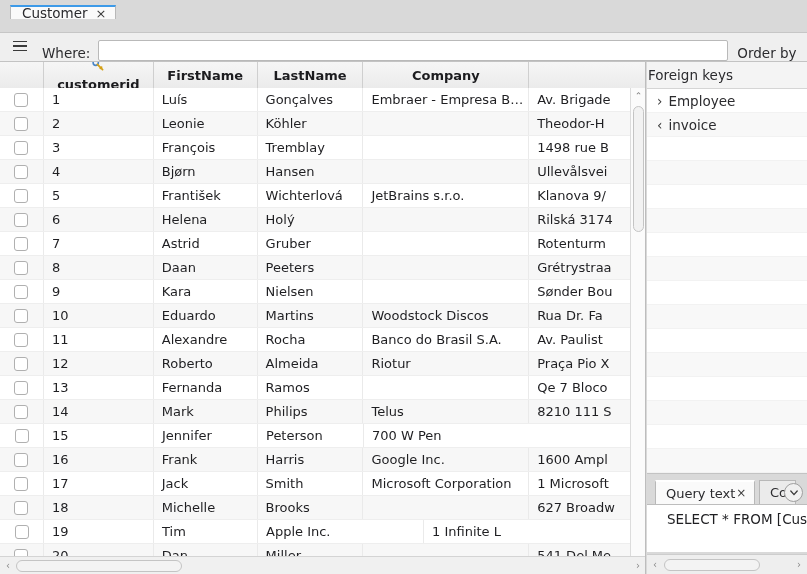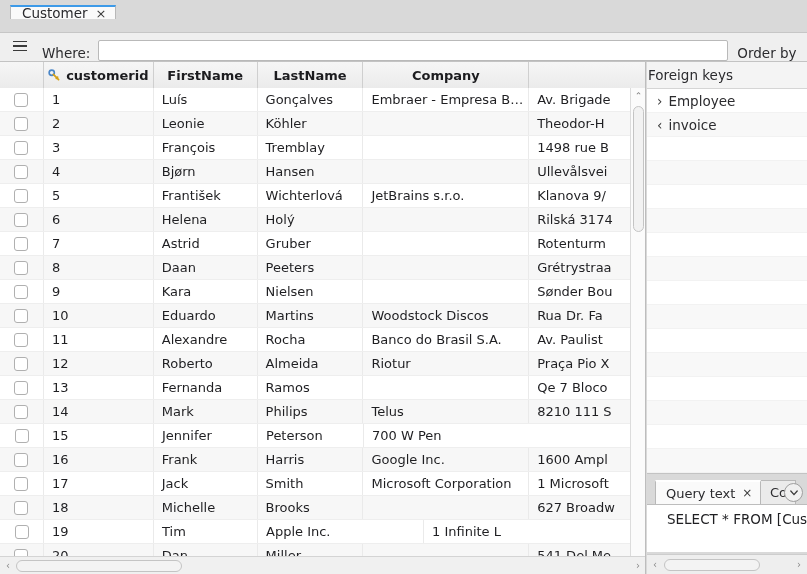--- a/index.html
+++ b/index.html
@@ -82,21 +82,21 @@
     border-bottom: 1px solid #c3c3c3;
   }
   .grid-header .hcell {
     display: flex; align-items: center; justify-content: center;
     font-weight: bold; font-size: 13px; color: #1c1c1f;
     border-right: 1px solid #cfcfcf;
     height: 26px; overflow: hidden; white-space: nowrap;
     background: linear-gradient(#f6f6f6, #ebebeb);
   }
   .hcell.c-check { width: 44px; border-right: 1px solid #cfcfcf; }
-  .hcell.c-id    { width: 110px; justify-content: center; gap: 5px; }
+  .hcell.c-id    { width: 110px; justify-content: center; gap: 5px; flex-direction: column; }
   .hcell.c-first { width: 104px; }
   .hcell.c-last  { width: 106px; }
   .hcell.c-comp  { width: 166px; }
   .hcell.c-addr  { width: 116px; border-right: none; }
 
   .key-icon { display: inline-block; width: 13px; height: 13px; flex: 0 0 13px; }
 
   .grid-body { position: relative; height: 486px; overflow: hidden; }
   .grow { display: flex; height: 24px; border-bottom: 1px solid #eeeeee; }
   .grow.odd  { background: #ffffff; }
@@ -184,21 +184,21 @@
   .query-pane {
     position: absolute; left: 0; top: 413px; width: 160px; height: 99px;
     background: #d9d9d9;
   }
   .q-tabs {
     position: relative; height: 29px; width: 160px;
     background: #d9d9d9;
   }
   .q-tab {
     position: absolute; top: 5px; height: 24px;
-    display: flex; align-items: center; gap: 7px;
+    display: flex; align-items: center; gap: 1px;
     padding: 0 8px 0 10px;
     font-size: 13px; color: #2b2b2e;
     border: 1px solid #b8b8b8; border-bottom: none;
     background: #f6f6f6; cursor: pointer;
   }
   .q-tab.active { left: 8px; background: #fafafa; border-top: 2px solid #ffffff; }
   .q-tab.second { left: 112px; background: #ebebeb; }
   .q-close { font-size: 12px; color: #3c3c3c; cursor: pointer; }
   .q-dropdown {
     position: absolute; right: 4px; top: 8px;

